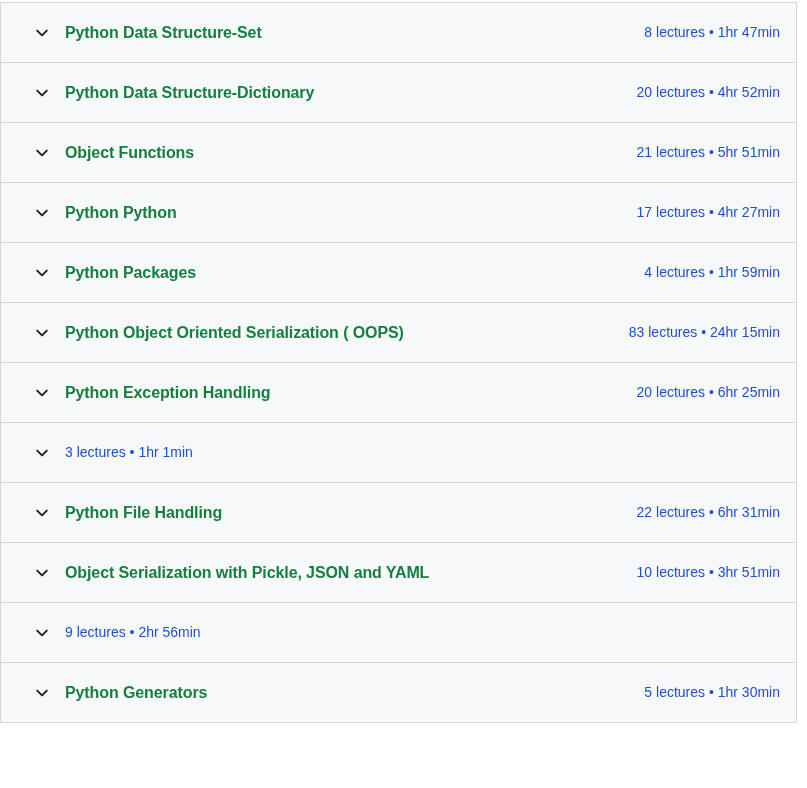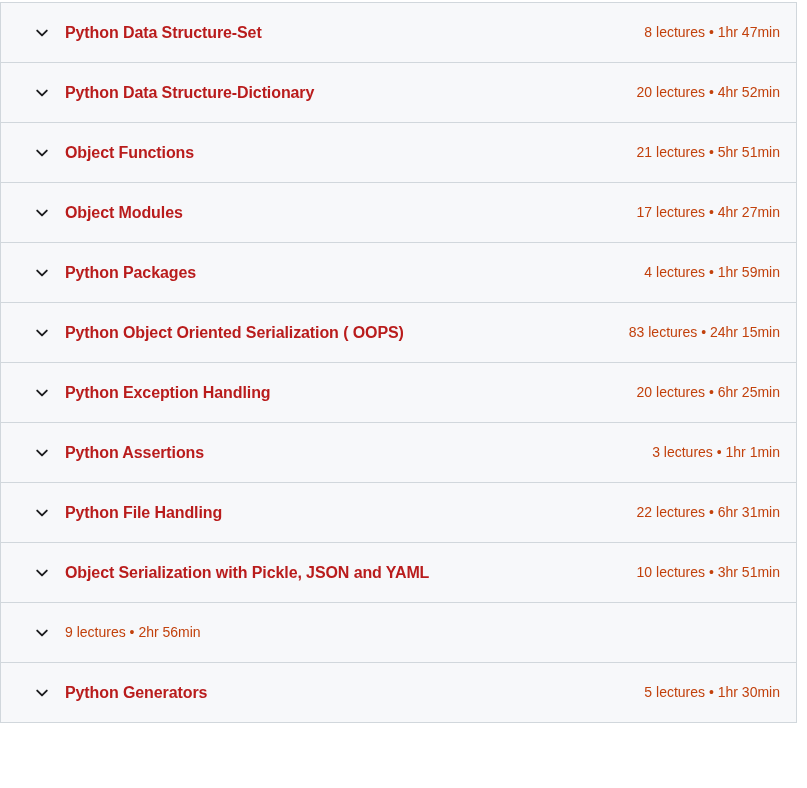--- a/index.html
+++ b/index.html
@@ -59,34 +59,34 @@
   }
   .chevron svg {
     display: block;
   }
 
   .section-title {
     flex: 1 1 auto;
     font-size: 16px;
     font-weight: 700;
     line-height: 1.2;
-    color: #b91c1c;
+    color: #15803d;
     letter-spacing: -0.1px;
     white-space: nowrap;
     overflow: hidden;
     text-overflow: ellipsis;
     padding-right: 16px;
   }
 
   .section-meta {
     flex: 0 0 auto;
     font-size: 14px;
     font-weight: 400;
     line-height: 1.2;
-    color: #c2410c;
+    color: #1d4ed8;
     white-space: nowrap;
     text-align: right;
     letter-spacing: 0px;
   }
 </style>
 </head>
 <body>
 
 <div id="curriculum">
   <div class="accordion" id="accordion-root">
@@ -116,21 +116,21 @@
     </span>
     <span class="section-title">Object Functions</span>
     <span class="section-meta">21 lectures • 5hr 51min</span>
   </div>
       <div class="section-row">
     <span class="chevron">
       <svg width="16" height="16" viewBox="0 0 16 16" aria-hidden="true">
         <path d="M3.2 5.6 L8 10.4 L12.8 5.6" fill="none" stroke="currentColor" stroke-width="1.9" stroke-linecap="round" stroke-linejoin="round"></path>
       </svg>
     </span>
-    <span class="section-title">Object Modules</span>
+    <span class="section-title">Python Python</span>
     <span class="section-meta">17 lectures • 4hr 27min</span>
   </div>
       <div class="section-row">
     <span class="chevron">
       <svg width="16" height="16" viewBox="0 0 16 16" aria-hidden="true">
         <path d="M3.2 5.6 L8 10.4 L12.8 5.6" fill="none" stroke="currentColor" stroke-width="1.9" stroke-linecap="round" stroke-linejoin="round"></path>
       </svg>
     </span>
     <span class="section-title">Python Packages</span>
     <span class="section-meta">4 lectures • 1hr 59min</span>
@@ -152,21 +152,20 @@
     </span>
     <span class="section-title">Python Exception Handling</span>
     <span class="section-meta">20 lectures • 6hr 25min</span>
   </div>
       <div class="section-row">
     <span class="chevron">
       <svg width="16" height="16" viewBox="0 0 16 16" aria-hidden="true">
         <path d="M3.2 5.6 L8 10.4 L12.8 5.6" fill="none" stroke="currentColor" stroke-width="1.9" stroke-linecap="round" stroke-linejoin="round"></path>
       </svg>
     </span>
-    <span class="section-title">Python Assertions</span>
     <span class="section-meta">3 lectures • 1hr 1min</span>
   </div>
       <div class="section-row">
     <span class="chevron">
       <svg width="16" height="16" viewBox="0 0 16 16" aria-hidden="true">
         <path d="M3.2 5.6 L8 10.4 L12.8 5.6" fill="none" stroke="currentColor" stroke-width="1.9" stroke-linecap="round" stroke-linejoin="round"></path>
       </svg>
     </span>
     <span class="section-title">Python File Handling</span>
     <span class="section-meta">22 lectures • 6hr 31min</span>

